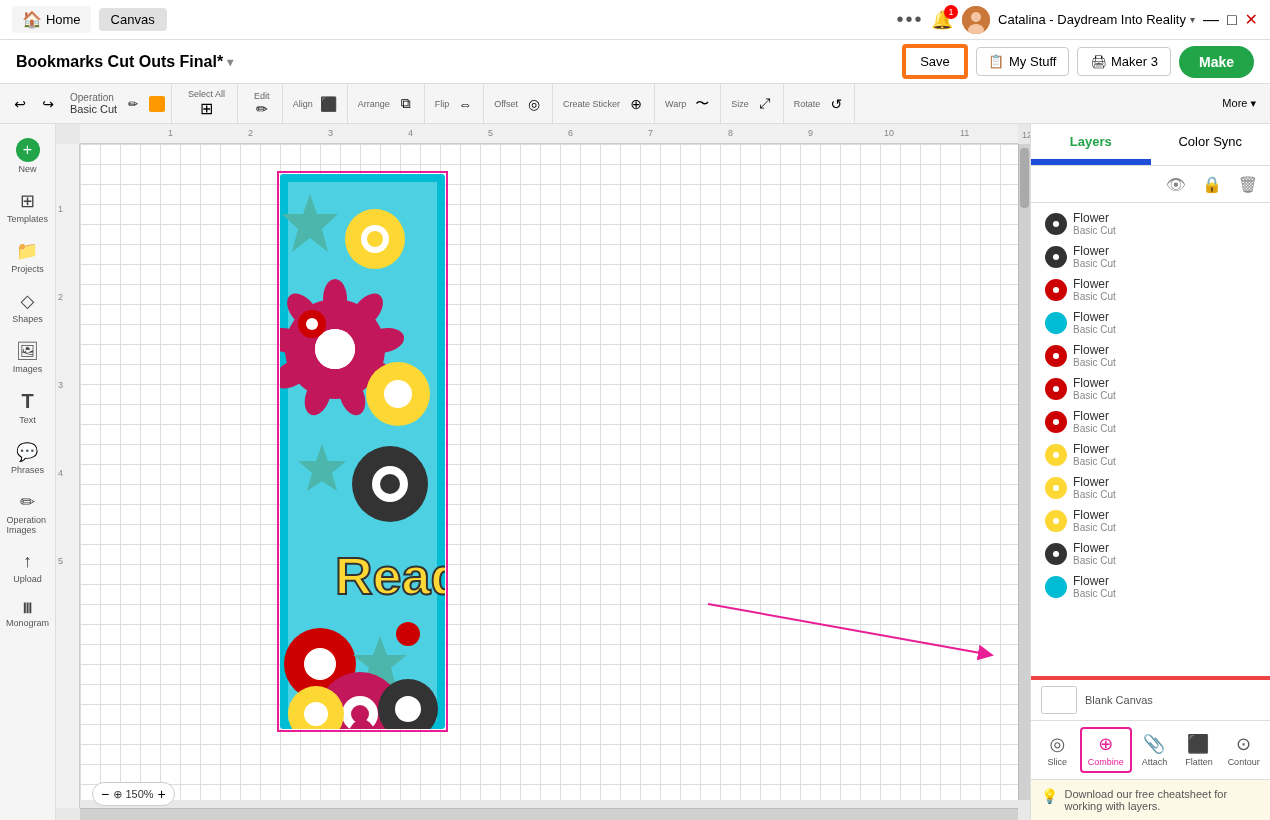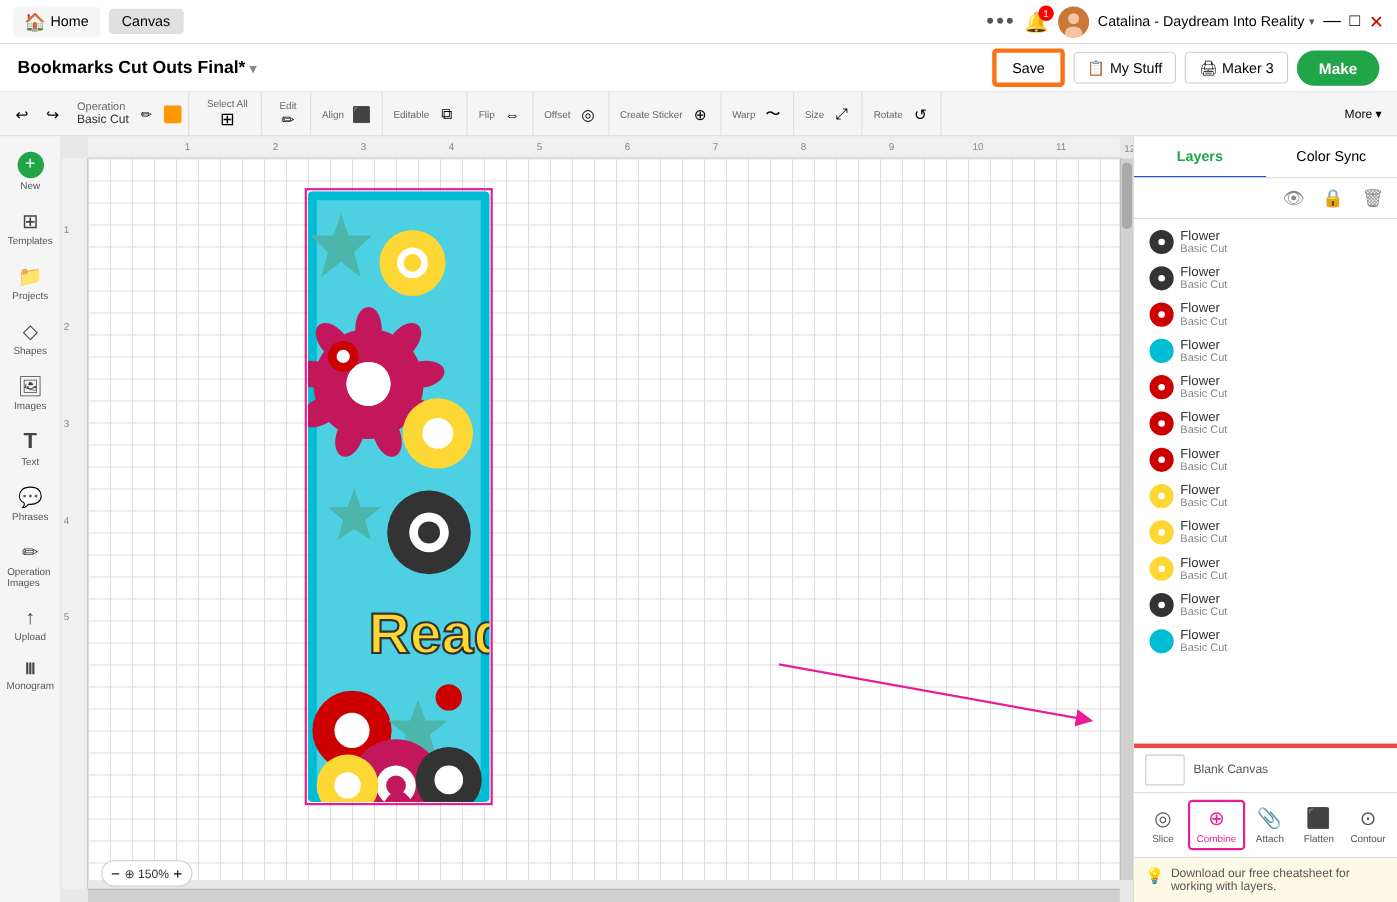--- a/index.html
+++ b/index.html
@@ -182,21 +182,21 @@
       display: flex; flex-direction: column;
     }
     .right-tabs {
       display: flex; border-bottom: 1px solid #ddd;
     }
     .right-tab {
       flex: 1; padding: 10px 8px; text-align: center;
       font-size: 13px; cursor: pointer; border-bottom: 2px solid transparent;
     }
     .right-tab.active {
-      border-bottom: 1px solid #1d4ed8; color: #22a448; font-weight: 600;
+      border-bottom: 6px solid #1d4ed8; color: #22a448; font-weight: 600;
     }
     .right-panel-toolbar {
       display: flex; align-items: center; justify-content: flex-end;
       padding: 4px 8px; border-bottom: 1px solid #ddd; gap: 8px;
     }
     .rp-icon-btn {
       width: 28px; height: 28px; display: flex; align-items: center;
       justify-content: center; border: none; background: transparent;
       cursor: pointer; border-radius: 4px; font-size: 16px; color: #888;
     }
@@ -334,21 +334,21 @@
     <button class="toolbar-btn">
       <div style="font-size:9px;color:#666;">Edit</div>
       <div style="font-size:14px;">✏</div>
     </button>
   </div>
   <div class="toolbar-group">
     <div style="font-size:9px;color:#666;">Align</div>
     <button class="toolbar-icon-btn">⬛</button>
   </div>
   <div class="toolbar-group">
-    <div style="font-size:9px;color:#666;">Editable</div>
+    <div style="font-size:9px;color:#666;">Arrange</div>
     <button class="toolbar-icon-btn">⧉</button>
   </div>
   <div class="toolbar-group">
     <div style="font-size:9px;color:#666;">Flip</div>
     <button class="toolbar-icon-btn">⇔</button>
   </div>
   <div class="toolbar-group">
     <div style="font-size:9px;color:#666;">Offset</div>
     <button class="toolbar-icon-btn">◎</button>
   </div>

